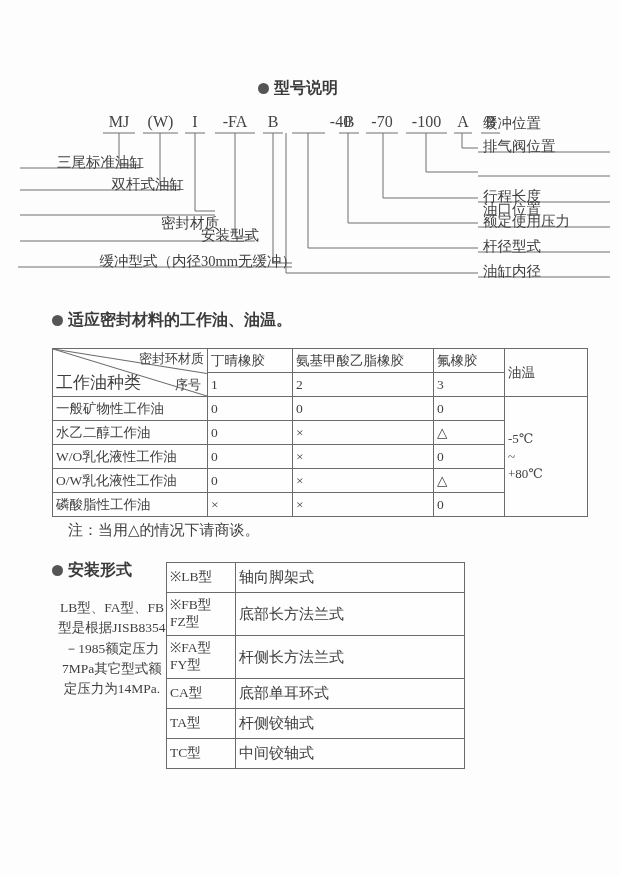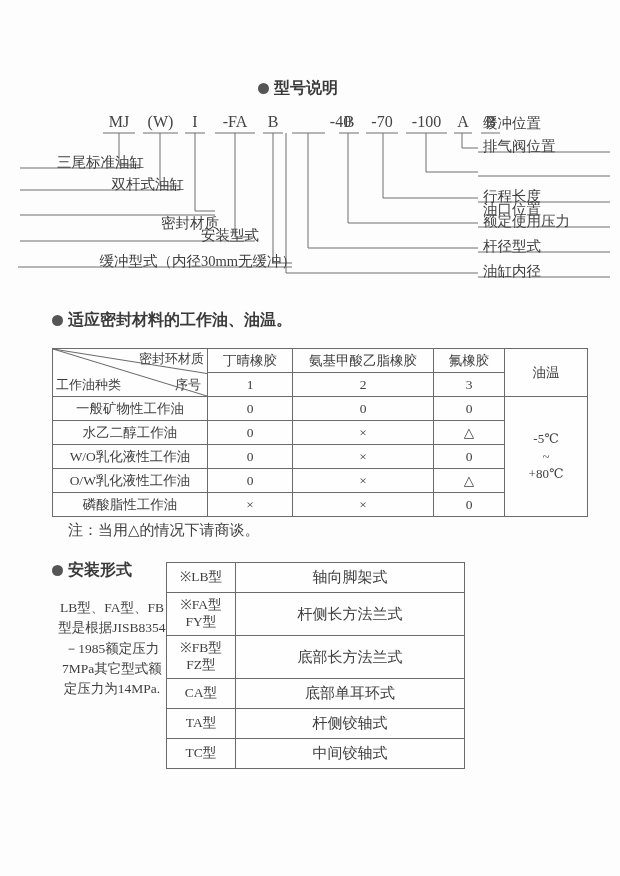--- a/index.html
+++ b/index.html
@@ -80,21 +80,21 @@
   
   table.grid {
     position: absolute;
     border-collapse: collapse;
     font-size: 13.5px;
     color: #3f3f3f;
   }
   table.grid td, table.grid th {
     border: 1px solid #6b6b6b;
     padding: 1px 3px;
-    text-align: center;
+    text-align: left;
     font-weight: normal;
     background: #fefefe;
   }
 
   
   #oil-table {
     left: 52px;
     top: 348px;
   }
   #oil-table td { height: 21px; }
@@ -123,21 +123,21 @@
     position: absolute;
     right: 6px;
     bottom: 2px;
     font-size: 13px;
     white-space: nowrap;
   }
   .corner-c {
     position: absolute;
     left: 3px;
     bottom: 2px;
-    font-size: 13px;
+    font-size: 17px;
     white-space: nowrap;
   }
   .temp-cell {
     vertical-align: middle;
     font-size: 13px;
     line-height: 1.35;
     white-space: nowrap;
   }
   .note-line {
     position: absolute;
@@ -346,33 +346,33 @@
   <div id="mount-note">LB型、FA型、FB型是根据JISB8354－1985额定压力7MPa其它型式额定压力为14MPa.</div>
 
   <table class="grid" id="mount-table">
     <tbody>
       <tr>
         <td class="mt-type">※LB型</td>
         <td class="mt-desc">轴向脚架式</td>
       </tr>
       <tr>
         <td class="mt-type" style="height:40px;">
+            <div>※FB型</div>
+            <div>FZ型</div>
+          </td>
+        <td class="mt-desc">底部长方法兰式</td>
+      </tr>
+      <tr>
+        <td class="mt-type" style="height:40px;">
             <div>※FA型</div>
             <div>FY型</div>
           </td>
         <td class="mt-desc">杆侧长方法兰式</td>
       </tr>
       <tr>
-        <td class="mt-type" style="height:40px;">
-            <div>※FB型</div>
-            <div>FZ型</div>
-          </td>
-        <td class="mt-desc">底部长方法兰式</td>
-      </tr>
-      <tr>
         <td class="mt-type">CA型</td>
         <td class="mt-desc">底部单耳环式</td>
       </tr>
       <tr>
         <td class="mt-type">TA型</td>
         <td class="mt-desc">杆侧铰轴式</td>
       </tr>
       <tr>
         <td class="mt-type">TC型</td>
         <td class="mt-desc">中间铰轴式</td>

